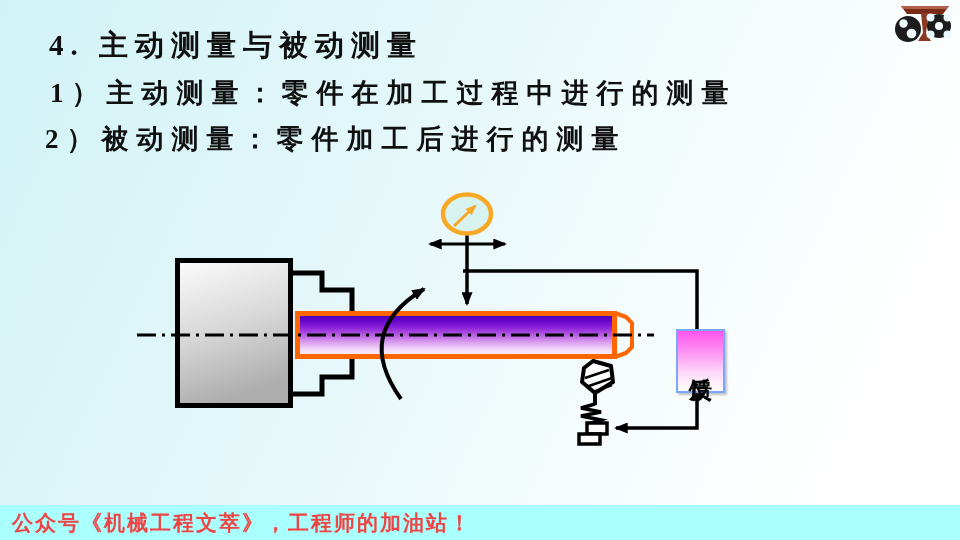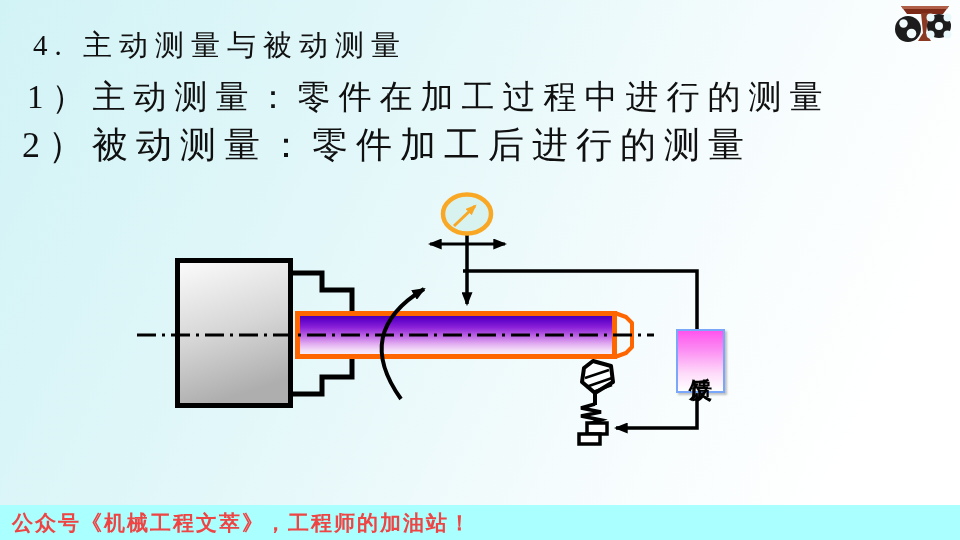--- a/index.html
+++ b/index.html
@@ -1,24 +1,24 @@
 <!DOCTYPE html>
 <html><head>
 <meta charset="utf-8">
 <style>
   html,body{margin:0;padding:0;}
   body{
     width:960px;height:540px;position:relative;overflow:hidden;
     font-family:"Liberation Serif","DejaVu Serif",serif;
     background:linear-gradient(115deg,#d2f3f6 0%,#e2f7f9 35%,#f5fcfd 65%,#ffffff 88%);
   }
-  .txt{position:absolute;color:#101010;font-weight:400;white-space:nowrap;}
+  .txt{position:absolute;color:#101010;font-weight:700;white-space:nowrap;margin-left:16px;}
   .title{left:33px;top:26px;font-size:29px;letter-spacing:7px;}
-  .bullet1{left:27px;top:75px;font-size:33px;letter-spacing:8px;}
-  .bullet2{left:22px;top:121px;font-size:36px;letter-spacing:8px;}
+  .bullet1{left:34px;top:75px;font-size:27px;letter-spacing:8px;}
+  .bullet2{left:29px;top:121px;font-size:27px;letter-spacing:8px;}
   .logo{position:absolute;top:3px;right:5px;width:62px;height:50px;}
   .diagram-svg{position:absolute;left:0;top:0;width:960px;height:540px;}
   .feedback-box{
     position:absolute;left:676px;top:329px;width:49px;height:64px;
     border:2px solid #7ba7fa;box-sizing:border-box;
     background:linear-gradient(180deg,#ff55ee 0%,#fc86f2 28%,#fedafa 70%,#ffffff 100%);
     box-shadow:2px 2px 2px rgba(120,120,120,.45);
     display:flex;align-items:center;justify-content:center;
   }
   .feedback-label{

